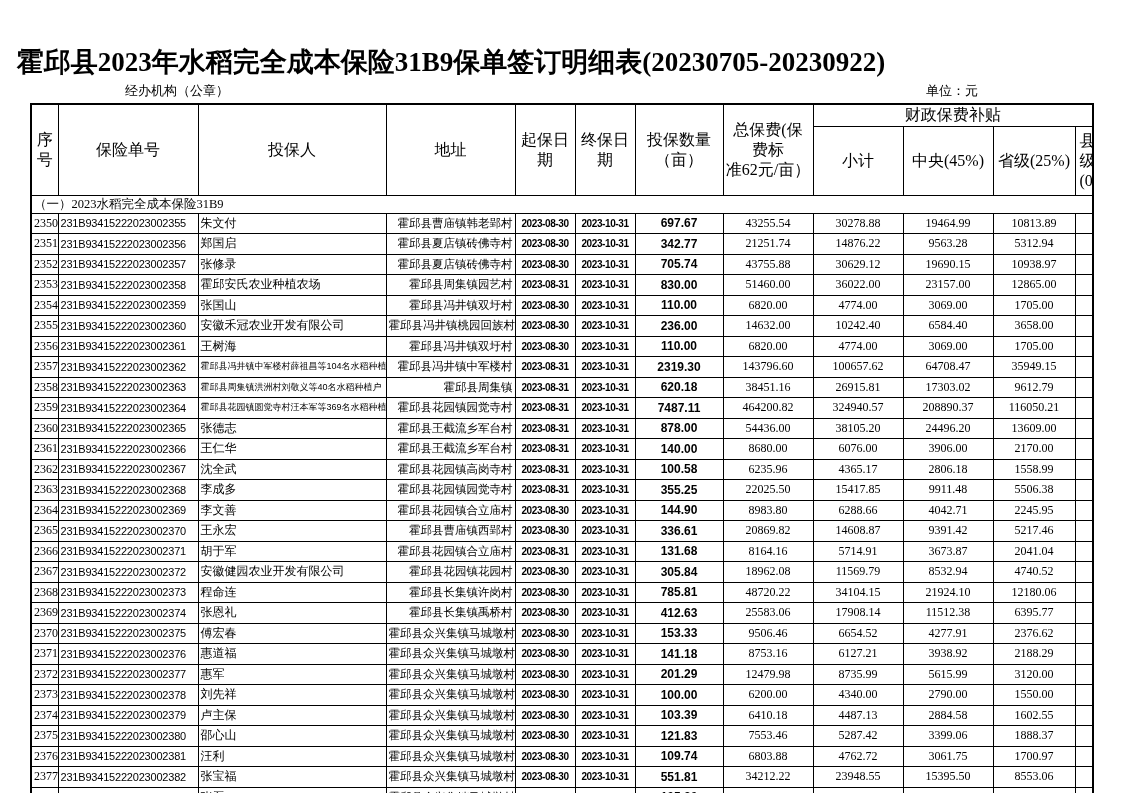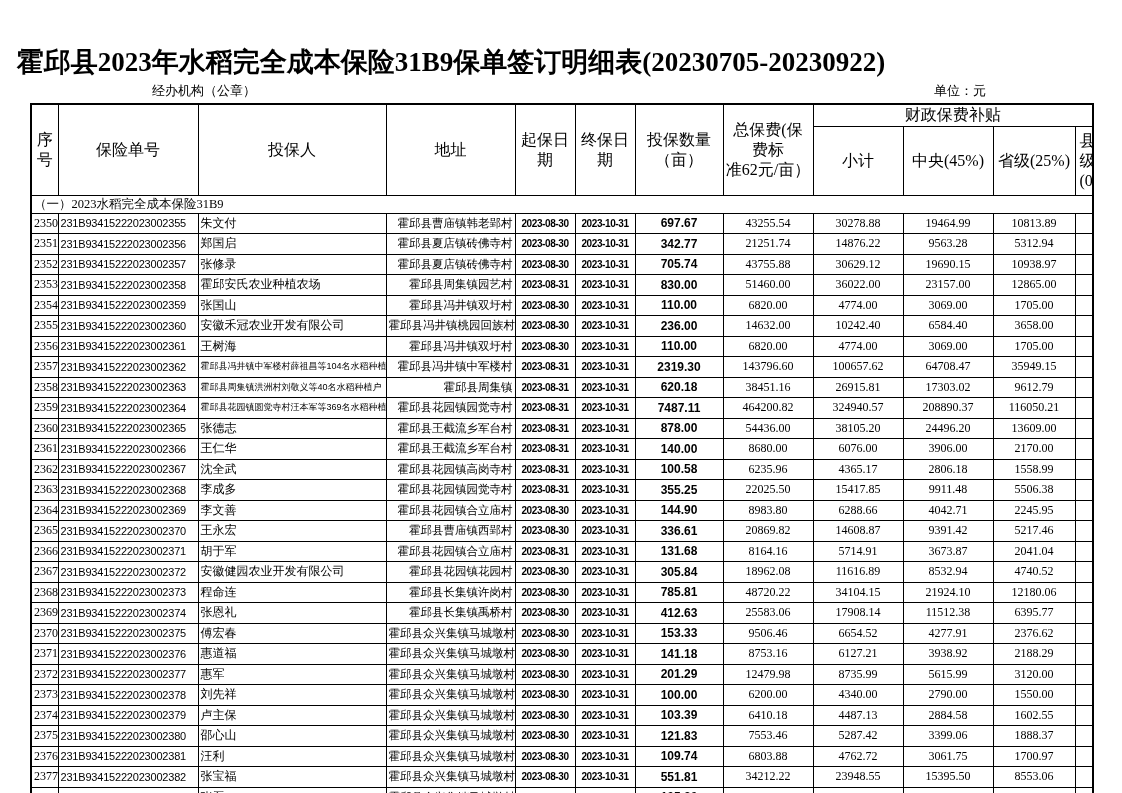--- a/index.html
+++ b/index.html
@@ -7,22 +7,22 @@
     width:1122px; height:793px; background:#ffffff; position:relative;
     font-family:"Liberation Sans", sans-serif; color:#000;
   }
   .page-title {
     position:absolute; top:44px; left:0; width:902px;
     text-align:center; font-family:"Liberation Serif","DejaVu Serif",serif;
     font-size:27px; font-weight:bold; white-space:nowrap;
   }
   .meta-row { position:absolute; top:82px; left:30px; width:1060px; height:16px;
     font-family:"Liberation Serif","DejaVu Serif",serif; font-size:13px; }
-  .agency { position:absolute; left:95px; top:0;margin-left:27px; }
-  .unit   { position:absolute; right:104px; top:0; }
+  .agency { position:absolute; left:95px; top:0; }
+  .unit   { position:absolute; right:112px; top:0; }
 
   table.policy {
     position:absolute; top:103px; left:30px; width:1062px;
     border-collapse:collapse; table-layout:fixed;
     border:2px solid #000;
   }
   .policy th, .policy td {
     border:1px solid #000; padding:0 2px; overflow:hidden;
     white-space:nowrap; box-sizing:border-box;
   }
@@ -339,21 +339,21 @@
       </tr>
       <tr class="data-row">
         <td class="c-seq">2367</td>
         <td class="c-policy">231B93415222023002372</td>
         <td class="c-insured">安徽健园农业开发有限公司</td>
         <td class="c-address">霍邱县花园镇花园村</td>
         <td class="c-date">2023-08-30</td>
         <td class="c-date">2023-10-31</td>
         <td class="c-qty">305.84</td>
         <td class="c-money">18962.08</td>
-        <td class="c-money">11616.89</td>
+        <td class="c-money">11569.79</td>
         <td class="c-money">8532.94</td>
         <td class="c-money">4740.52</td>
         <td class="c-county"></td>
       </tr>
       <tr class="data-row">
         <td class="c-seq">2368</td>
         <td class="c-policy">231B93415222023002373</td>
         <td class="c-insured">程命连</td>
         <td class="c-address">霍邱县长集镇许岗村</td>
         <td class="c-date">2023-08-30</td>

